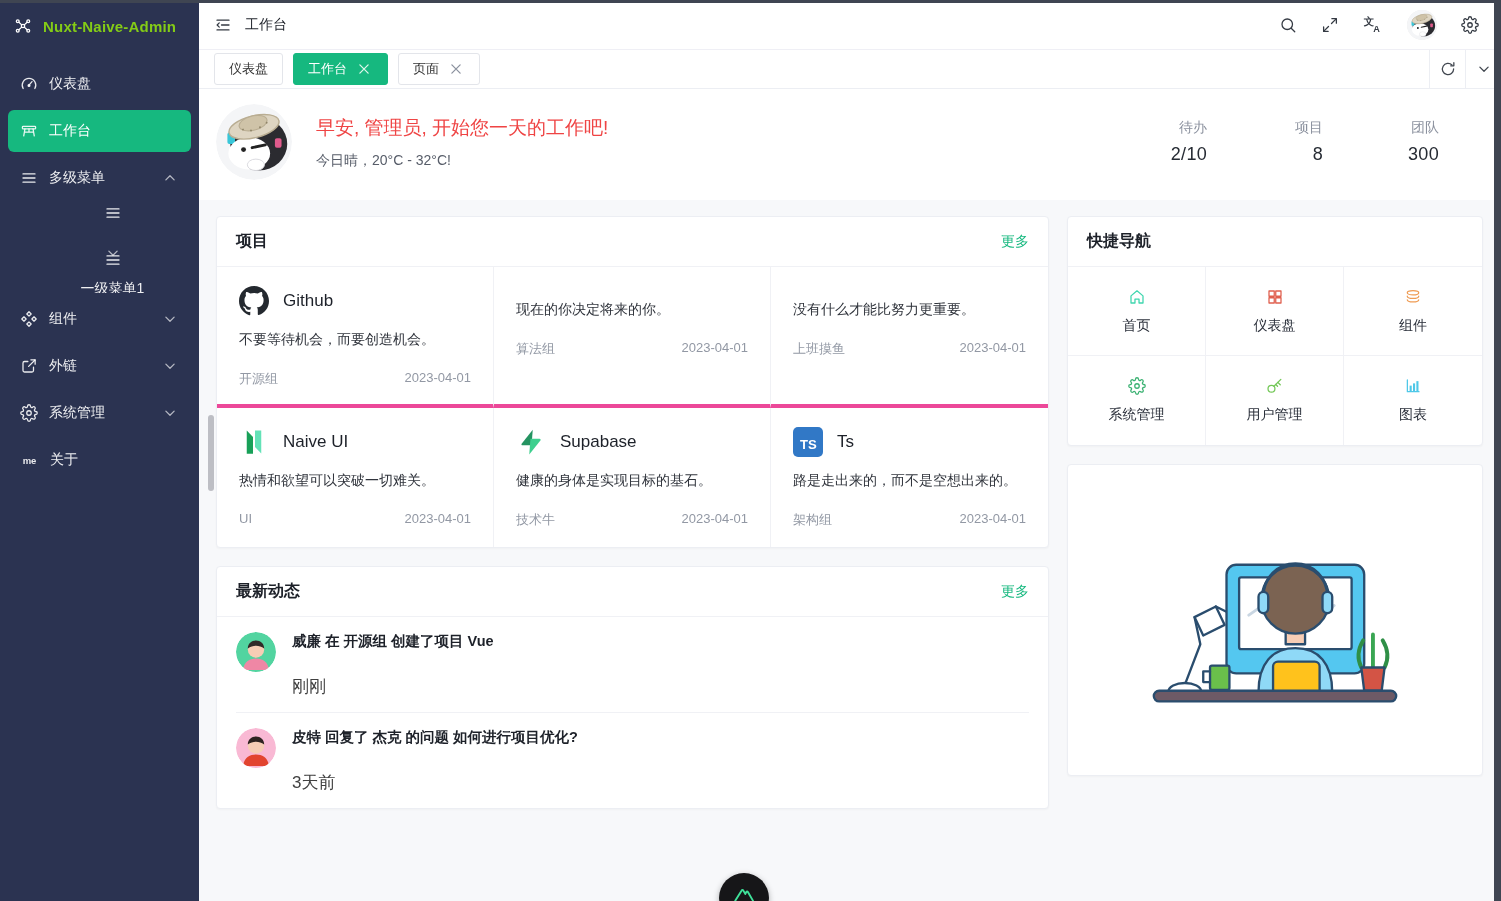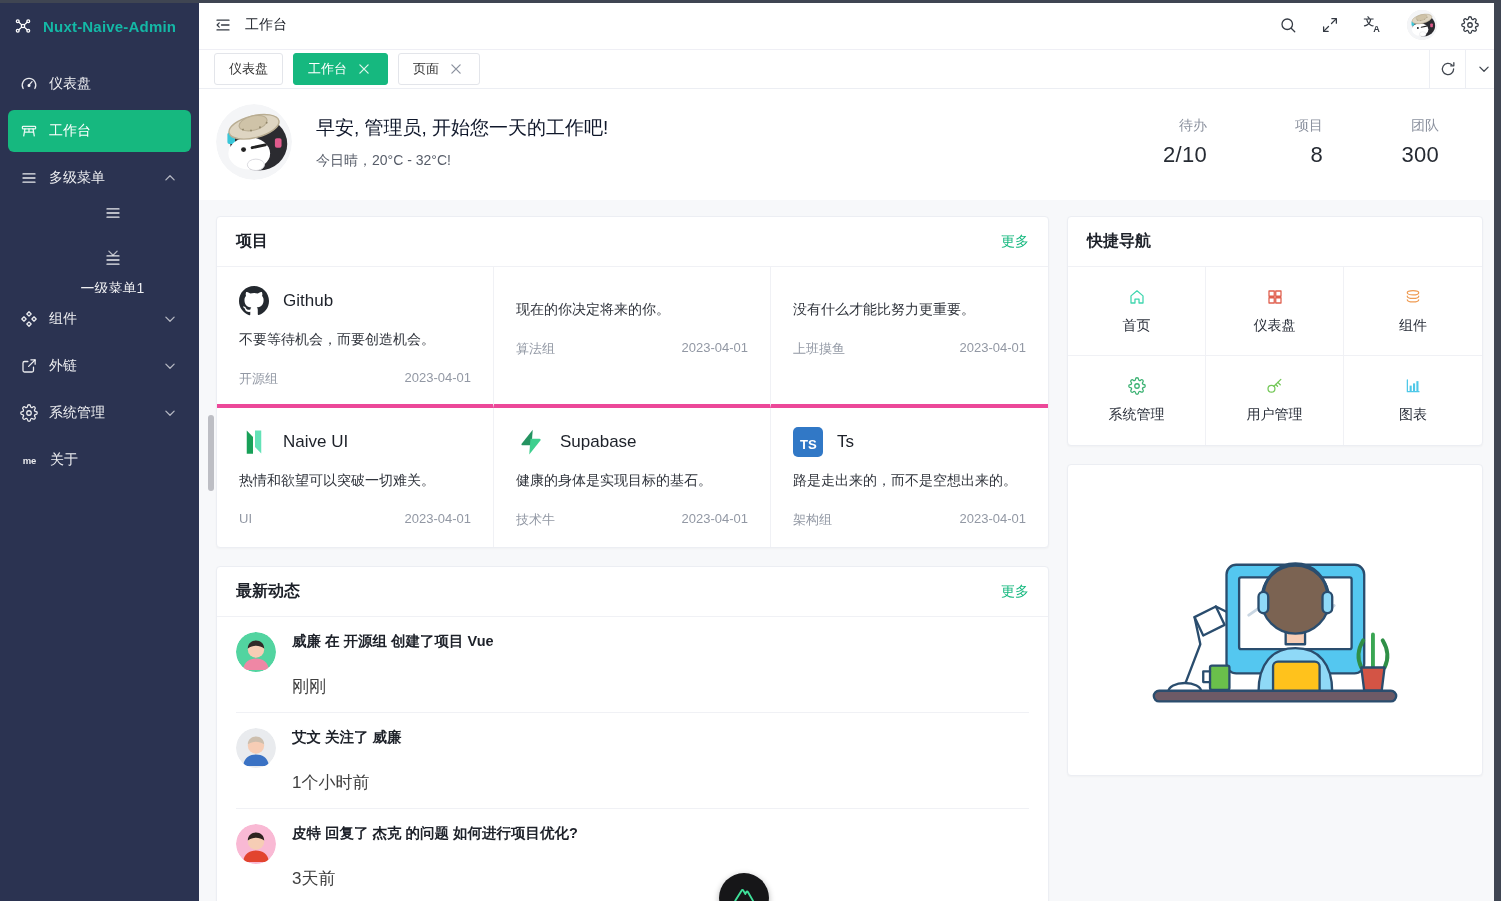--- a/index.html
+++ b/index.html
@@ -8,21 +8,21 @@
   .icon svg { display:block; }
 
   
   .edge-top { position:absolute; left:0; top:0; width:1501px; height:3px; background:#3f4552; z-index:60; }
   .edge-right { position:absolute; right:0; top:0; width:7px; height:901px; background:#3f4552; z-index:60; }
 
   .layout { display:flex; width:1501px; height:901px; position:relative; }
 
   
   .sidebar { width:199px; flex:none; background:#2b3351; color:rgba(255,255,255,.92); display:flex; flex-direction:column; }
-  .logo { height:52px; display:flex; align-items:center; gap:11px; padding:0 14px; color:#14b8a6; }
+  .logo { height:52px; display:flex; align-items:center; gap:11px; padding:0 14px; color:#84cc16; }
   .logo .icon { color:#fff; }
   .logo-title { font-size:15px; font-weight:bold; letter-spacing:.2px; white-space:nowrap; }
   .menu { padding:6px 0; }
   .side-item { height:42px; margin:5px 8px; padding:0 12px; border-radius:6px; display:flex; align-items:center; gap:11px;
     font-size:14px; cursor:pointer; color:rgba(255,255,255,.92); }
   .side-item .icon { color:rgba(255,255,255,.9); flex:none; }
   .side-item .lbl { flex:1; white-space:nowrap; overflow:hidden; }
   .side-item .chev { color:rgba(255,255,255,.65); flex:none; }
   .side-item.active { background:var(--primary); color:#fff; }
   .side-item.sub { padding-left:38px;flex-direction:column; }
@@ -46,26 +46,26 @@
   .tab.active { background:var(--primary); border-color:var(--primary); color:#fff; }
   .tab.active .tclose { color:#dff7ec; }
   .tabctl { width:36px; border-left:1px solid #eceef3; display:flex; align-items:center; justify-content:center; color:#40464f; cursor:pointer; }
 
   .scrollarea { flex:1; overflow:hidden; background:#f7f8fa; position:relative; }
 
   
   .welcome { background:#fff; display:flex; align-items:center; padding:15px 62px 20px 17px; }
   .avatar-lg { width:76px; height:76px; border-radius:50%; overflow:hidden; flex:none; }
   .greet { margin-left:24px; }
-  .greet-title { font-size:19px; font-weight:500; color:#0f172a; }
+  .greet-title { font-size:19px; font-weight:500; color:#ef4444; }
   .greet-sub { font-size:14px; color:#575d69; margin-top:11px; }
   .stats { margin-left:auto; display:flex; gap:44px; }
   .stat { min-width:72px; display:flex; flex-direction:column; align-items:flex-end; }
   .stat-label { font-size:14px; color:#8b919e; }
-  .stat-value { font-size:22px; color:#262b33; margin-top:7px; letter-spacing:.3px; }
+  .stat-value { font-size:18px; color:#262b33; margin-top:7px; letter-spacing:.3px; }
 
   .content { padding:16px 19px 0 17px; display:flex; gap:18px; align-items:flex-start; }
   .col-left { width:833px; flex:none; }
   .col-right { width:416px; flex:none; }
 
   .card { background:#fff; border:1px solid #eceef3; border-radius:4px; box-shadow:0 1px 2px rgba(16,24,40,.03); }
   .card-hd { height:50px; padding:0 19px; display:flex; align-items:center; justify-content:space-between; border-bottom:1px solid #f0f1f5; }
   .card-title { font-size:16px; font-weight:bold; color:#1d2129; }
   .more-link { font-size:14px; color:var(--primary); cursor:pointer; }
 
@@ -474,32 +474,20 @@
  <circle cx="20" cy="17.5" r="8.2" fill="#f6cdb5"></circle>
  <path d="M11.8 16.5c0-5 3.7-8 8.2-8s8.2 3 8.2 8c-2.6-1.8-5.2-2.7-8.2-2.7s-5.6.9-8.2 2.7z" fill="#2f2a28"></path>
 </svg></span>
                   <div class="abody">
                     <div class="atitle">威廉 在 开源组 创建了项目 Vue</div>
                     <div class="atime">刚刚</div>
                   </div>
                 </div>
                 <div class="aitem">
                   <span class="aava"><svg viewBox="0 0 40 40" width="40" height="40">
- <circle cx="20" cy="20" r="20" fill="#e9ebee"></circle>
- <path d="M7 38c1-8 6.2-11.5 13-11.5S32 30 33 38z" fill="#3a72c4"></path>
- <circle cx="20" cy="17.5" r="8.2" fill="#f6cdb5"></circle>
- <path d="M11.8 16.5c0-5 3.7-8 8.2-8s8.2 3 8.2 8c-2.6-1.8-5.2-2.7-8.2-2.7s-5.6.9-8.2 2.7z" fill="#cdbfae"></path>
-</svg></span>
-                  <div class="abody">
-                    <div class="atitle">艾文 关注了 威廉</div>
-                    <div class="atime">1个小时前</div>
-                  </div>
-                </div>
-                <div class="aitem">
-                  <span class="aava"><svg viewBox="0 0 40 40" width="40" height="40">
  <circle cx="20" cy="20" r="20" fill="#f9b9d4"></circle>
  <path d="M7 38c1-8 6.2-11.5 13-11.5S32 30 33 38z" fill="#e2442f"></path>
  <circle cx="20" cy="17.5" r="8.2" fill="#f6cdb5"></circle>
  <path d="M11.8 16.5c0-5 3.7-8 8.2-8s8.2 3 8.2 8c-2.6-1.8-5.2-2.7-8.2-2.7s-5.6.9-8.2 2.7z" fill="#2e2320"></path>
 </svg></span>
                   <div class="abody">
                     <div class="atitle">皮特 回复了 杰克 的问题 如何进行项目优化?</div>
                     <div class="atime">3天前</div>
                   </div>
                 </div>

